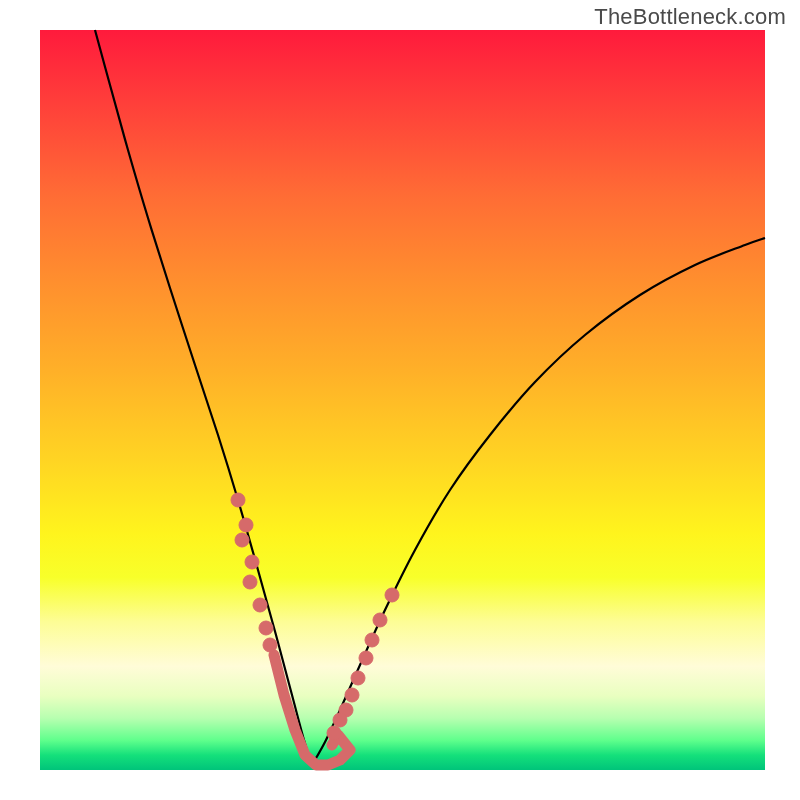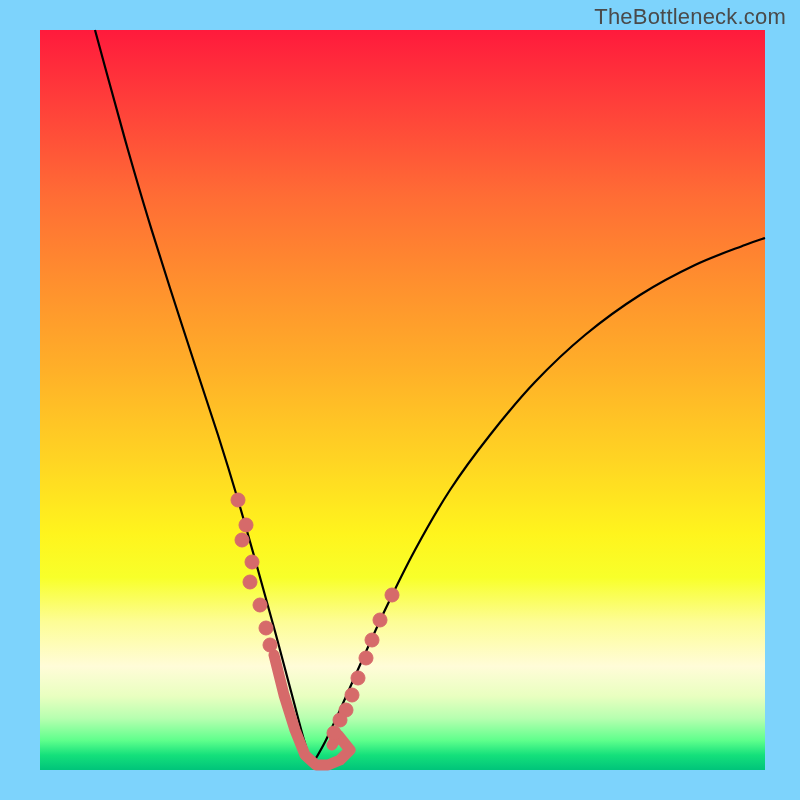--- a/index.html
+++ b/index.html
@@ -10,21 +10,21 @@
     background: #000;
     overflow: hidden;
     font-family: Arial, Helvetica, sans-serif;
   }
   .frame {
     position: absolute;
     left: 0;
     top: 0;
     width: 800px;
     height: 800px;
-    background: #7dd3fc;
+    background: #ffffff;
   }
   .plot {
     position: absolute;
     left: 40px;
     top: 30px;
     width: 725px;
     height: 740px;
     
     background: linear-gradient(to bottom,
       #ff1a3c 0%,

